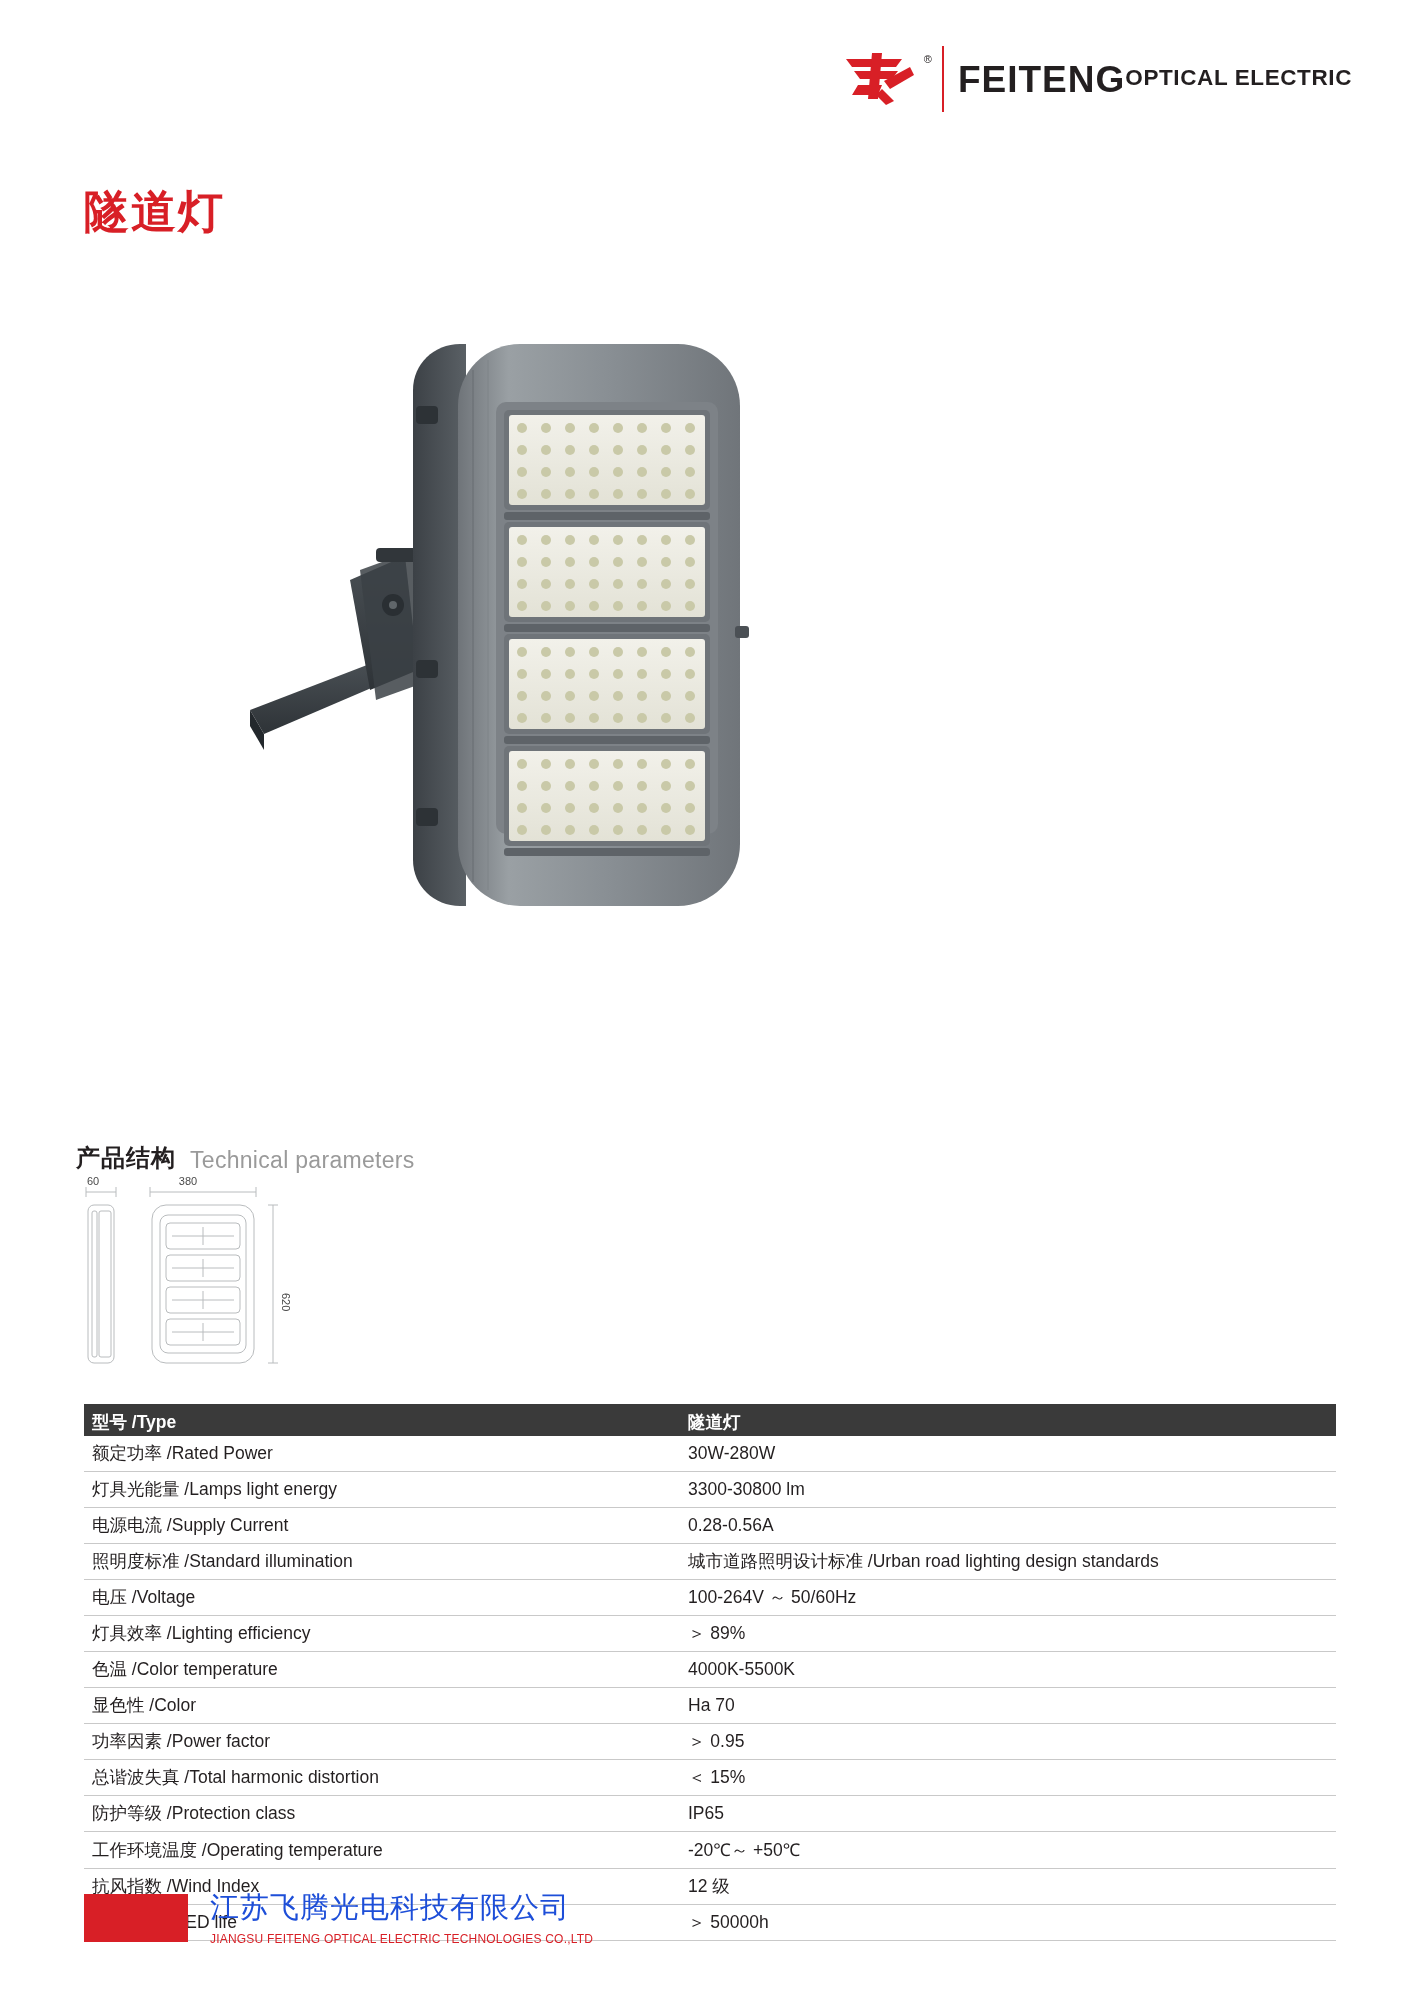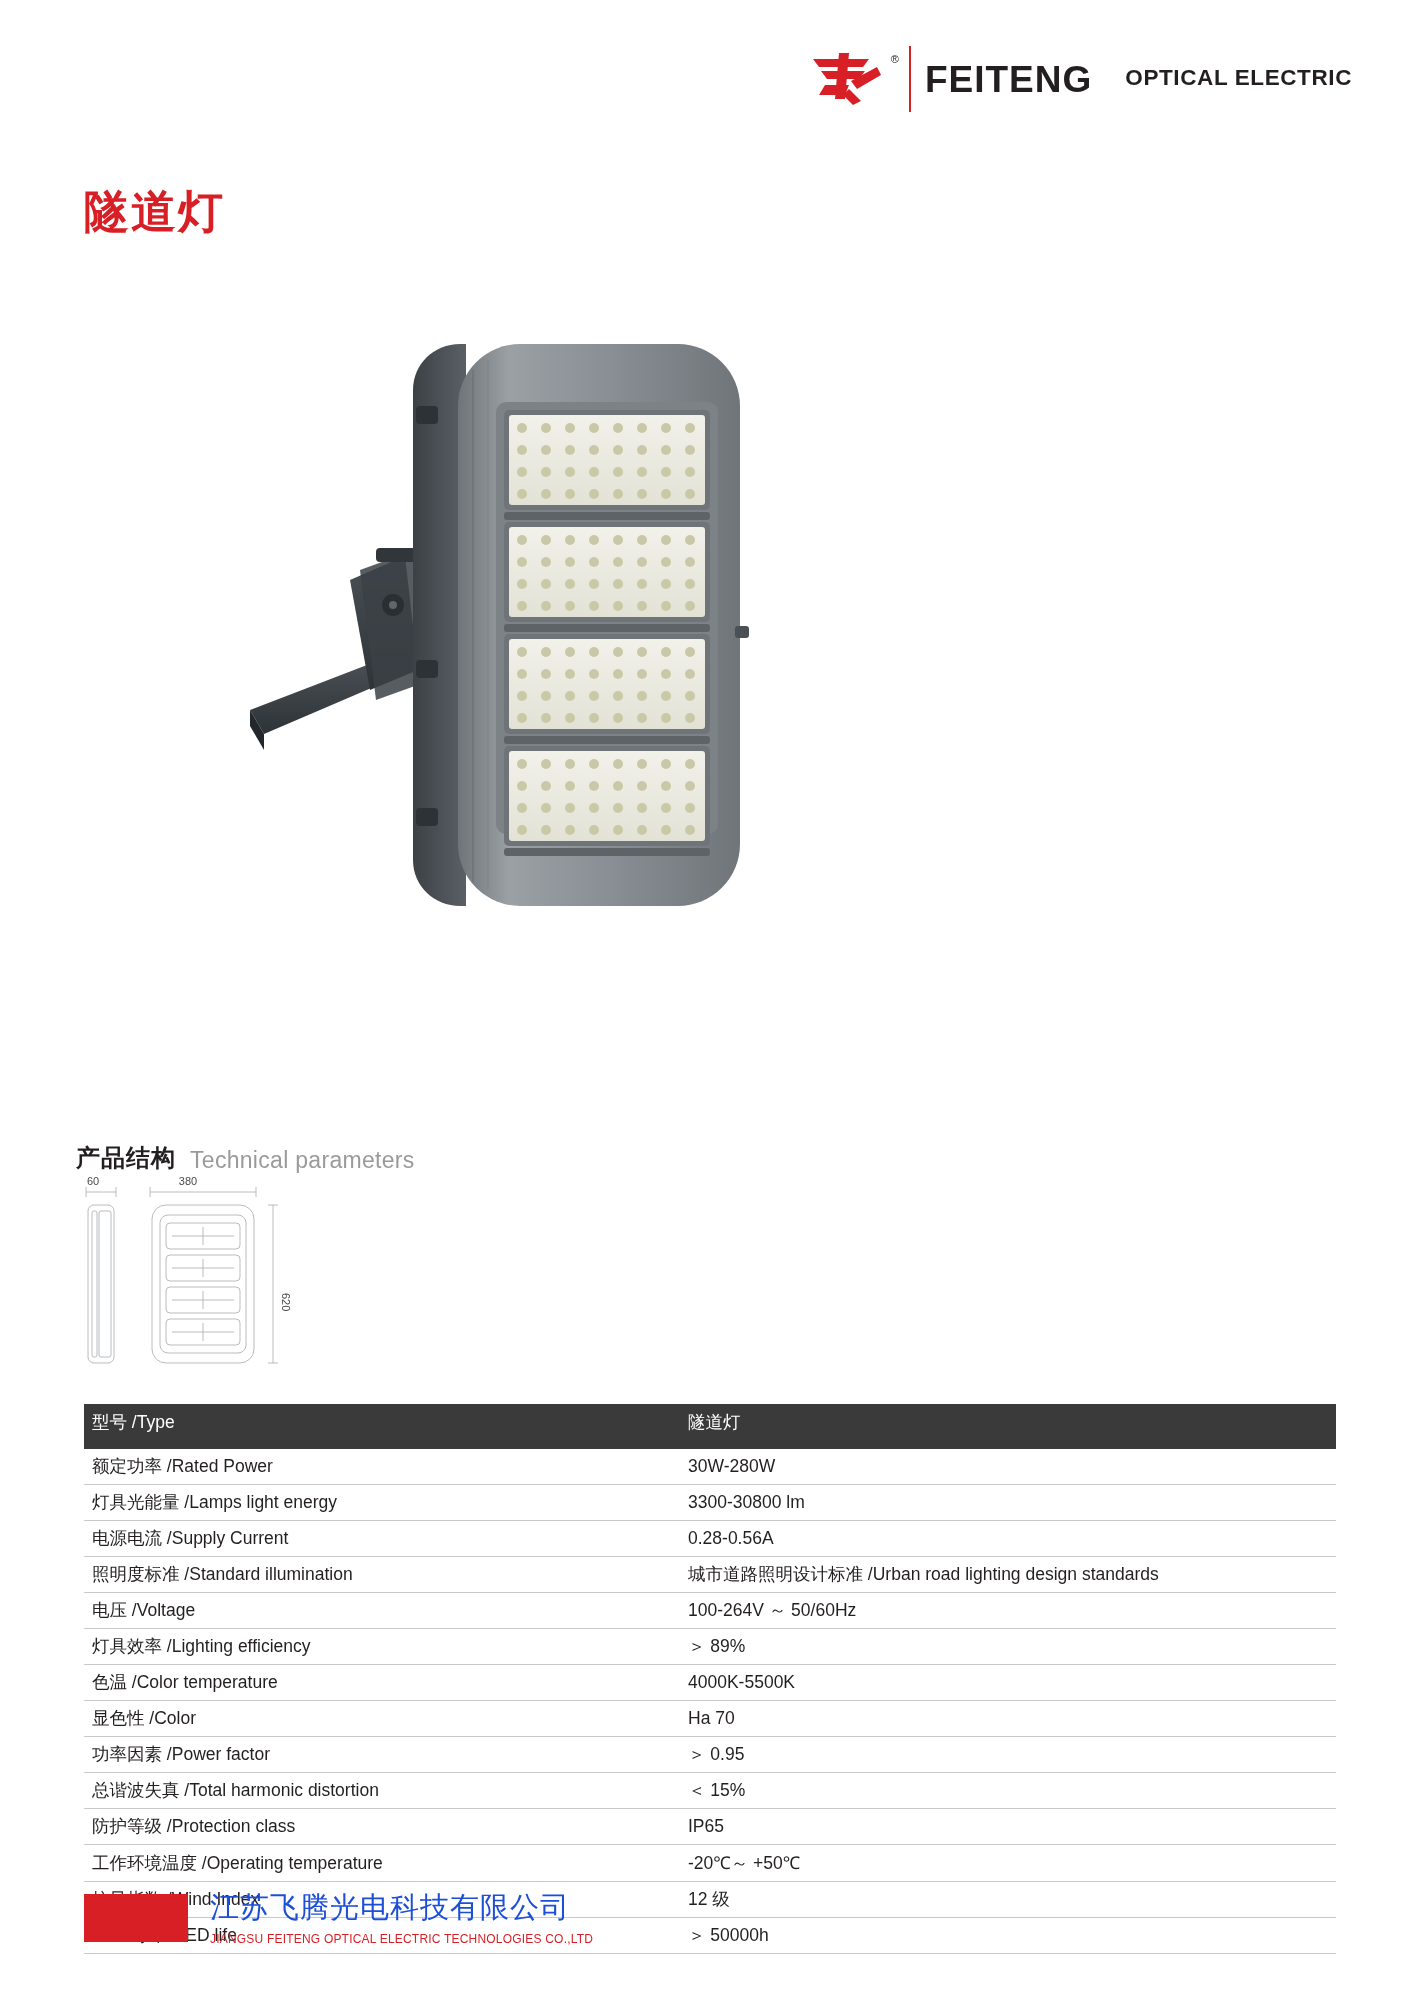--- a/index.html
+++ b/index.html
@@ -27,21 +27,21 @@
     width:2px;height:66px;background:#d81f26;
   }
   .logo-text{
     display:flex;flex-direction:row;justify-content:center;
     line-height:1;
   }
   .logo-name{
     font-size:37px;font-weight:bold;letter-spacing:1px;color:#231f20;
   }
   .logo-sub{
-    font-size:22.5px;font-weight:bold;letter-spacing:0.6px;color:#231f20;margin-top:6px;margin-left:33px;
+    font-size:22.5px;font-weight:bold;letter-spacing:0.6px;color:#231f20;margin-top:6px;
   }
   .reg-mark{
     font-size:11px;color:#231f20;position:absolute;right:-4px;top:8px;
   }
   
   .page-title{
     position:absolute;left:84px;top:182px;
     font-size:45px;font-weight:bold;color:#d81f26;letter-spacing:2px;
   }
   
@@ -66,21 +66,21 @@
     border-collapse:collapse;
     font-size:17.5px;
   }
   .spec-table td{
     padding:5px 8px 6px 8px;
     border-bottom:1px solid #c9c9c9;
     vertical-align:middle;
   }
   .spec-table tr.head td{
     background:#3a3a3a;color:#ffffff;border-bottom:none;
-    padding-top:6px;padding-bottom:15px;
+    padding-top:6px;padding-bottom:2px;font-weight:bold;
   }
   .spec-table td.k{width:580px;}
   .spec-table tr:last-child td{border-bottom:1px solid #c9c9c9;}
   
   .footer{
     position:absolute;left:84px;bottom:62px;display:flex;align-items:center;gap:22px;
   }
   .footer-mark{width:104px;height:48px;background:#d81f26;}
   .footer-text{display:flex;flex-direction:column;}
   .footer-cn{font-size:29px;color:#1d4ed8;letter-spacing:1px;line-height:1.2;}

